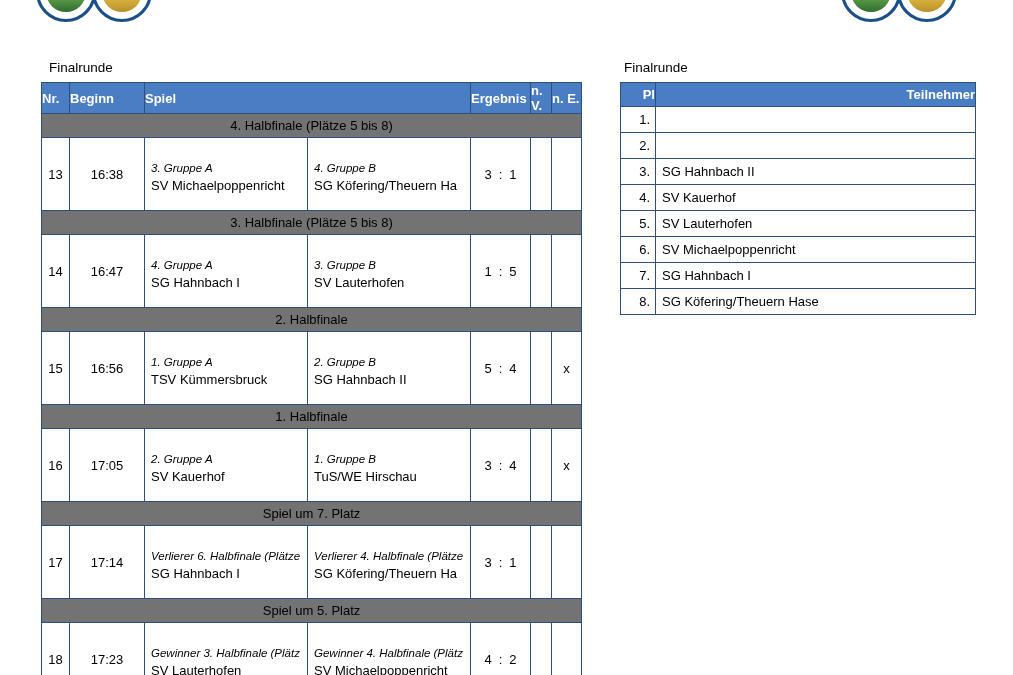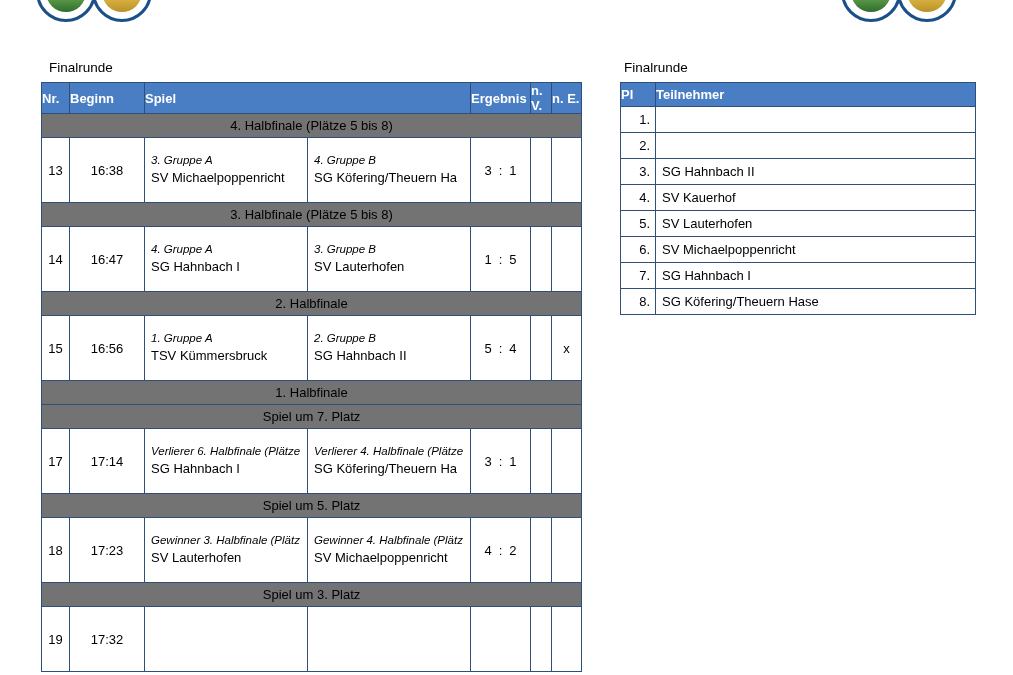--- a/index.html
+++ b/index.html
@@ -107,21 +107,21 @@
     font-size: 13px;
     height: 23px;
   }
   .nr-cell, .time-cell {
     text-align: center;
     font-size: 13px;
     height: 58px;
     margin-left: 12px;
   }
   .match-cell {
-    padding: 3px 6px 3px 6px;
+    padding: 11px 6px 3px 6px;
     height: 58px;
     line-height: 1.35;
   }
   .match-cell .grp {
     font-style: italic;
     font-size: 11.5px;
     color: #000;
     display: block;
     white-space: nowrap;
     overflow: hidden;
@@ -148,21 +148,21 @@
     left: 620px;
     top: 82px;
     width: 355px;
   }
   #placement-table th {
     background: #4a7ec4;
     color: #ffffff;
     font-weight: bold;
     font-size: 13px;
     height: 23px;
-    text-align: left;
+    text-align: right;
   }
   #placement-table td {
     height: 25px;
     font-size: 13px;
   }
   .pl-num {
     text-align: center;
     padding-right: 5px;
     text-align: right;
   }
@@ -258,20 +258,35 @@
           <span class="grp">2. Gruppe B</span>
           <span class="team">SG Hahnbach II</span>
         </td>
         <td class="score-cell"><span>5</span><span class="sep">:</span><span>4</span></td>
         <td class="flag-cell"></td>
         <td class="flag-cell">x</td>
       </tr>
       <tr class="sec-row">
         <td colspan="7">1. Halbfinale</td>
       </tr>
+      <tr>
+        <td class="nr-cell">16</td>
+        <td class="time-cell">17:05</td>
+        <td class="match-cell">
+          <span class="grp">2. Gruppe A</span>
+          <span class="team">SV Kauerhof</span>
+        </td>
+        <td class="match-cell">
+          <span class="grp">1. Gruppe B</span>
+          <span class="team">TuS/WE Hirschau</span>
+        </td>
+        <td class="score-cell"><span>3</span><span class="sep">:</span><span>4</span></td>
+        <td class="flag-cell"></td>
+        <td class="flag-cell">x</td>
+      </tr>
       <tr class="sec-row">
         <td colspan="7">Spiel um 7. Platz</td>
       </tr>
       <tr>
         <td class="nr-cell">17</td>
         <td class="time-cell">17:14</td>
         <td class="match-cell">
           <span class="grp">Verlierer 6. Halbfinale (Plätze</span>
           <span class="team">SG Hahnbach I</span>
         </td>

